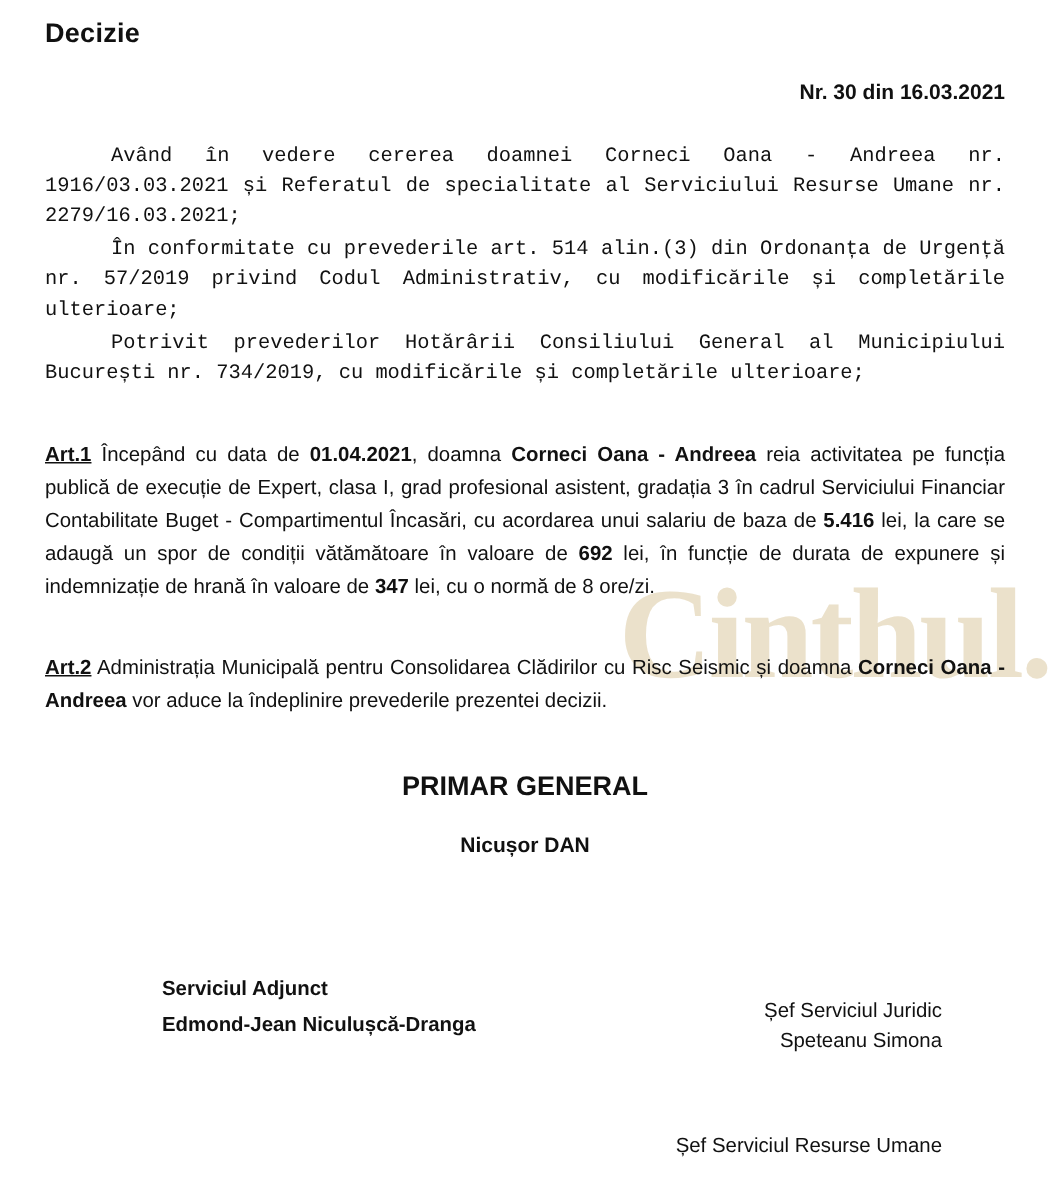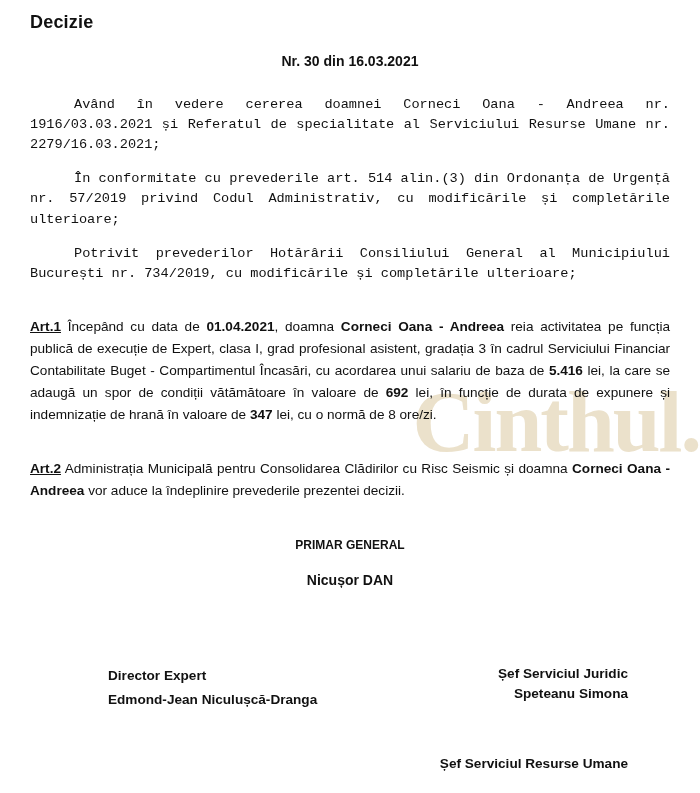--- a/index.html
+++ b/index.html
@@ -23,42 +23,42 @@
     padding: 8px 30px 0 30px;
   }
   .doc-title {
     text-align: left;
     font-weight: bold;
     font-size: 18px;
     margin-top: 4px;
     letter-spacing: .2px;
   }
   .doc-number {
-    text-align: center;
+    text-align: right;
     font-weight: bold;
     font-size: 14px;
     margin-top: 20px;
   }
   .body-block {
     margin-top: 26px;
     font-size: 13.6px;
     line-height: 1.48;
     text-align: justify;
   }
   .para {
     margin: 0 0 2px 0;
     text-align: justify;
     text-justify: inter-word;
   }
   .para.indent {
     text-indent: 44px;
     font-family: Liberation Mono, monospace;
   }
   .para.spaced {
-    margin-top: 14px;
+    margin-top: 2px;
   }
   .decide {
     text-align: center;
     font-weight: bold;
     font-size: 14px;
     margin-top: 22px;
     margin-bottom: 20px;
   }
   .art {
     margin-top: 32px;
@@ -70,42 +70,42 @@
     text-indent: 44px;
   }
   .art-label {
     font-weight: bold;
     text-decoration: underline;
   }
   b, .b { font-weight: bold; }
   .sig-primar {
     text-align: center;
     font-weight: bold;
-    font-size: 12px;
+    font-size: 18px;
     margin-top: 36px;
   }
   .sig-primar-name {
     text-align: center;
     font-weight: bold;
     font-size: 14px;
     margin-top: 20px;
   }
   .director-block {
     margin-top: 76px;
     font-size: 13.6px;
     font-weight: bold;
     line-height: 1.8;
     padding-left: 78px;
   }
   .right-block {
     position: absolute;
     right: 42px;
     text-align: right;
     font-size: 13.6px;
-    font-weight: bold;
+    font-weight: normal;
     line-height: 1.45;
   }
   .right-block.one { top: 652px; }
   .right-block.two { top: 742px; }
   .watermark {
     position: absolute;
     left: 0;
     right: 0;
     top: 372px;
     text-align: right;
@@ -145,21 +145,21 @@
     </div>
 
     <div class="art">
       <span class="art-first-line"></span><span class="art-label">Art.2</span><span><span> Administrația Municipală pentru Consolidarea Clădirilor cu Risc Seismic și doamna </span><span class="b">Corneci Oana - Andreea</span><span> vor aduce la îndeplinire prevederile prezentei decizii.</span></span>
     </div>
 
     <div class="sig-primar">PRIMAR GENERAL</div>
     <div class="sig-primar-name">Nicușor DAN</div>
 
     <div class="director-block">
-      <div>Director Expert</div>
+      <div>Serviciul Adjunct</div>
       <div>Edmond-Jean Niculușcă-Dranga</div>
     </div>
 
     <div class="right-block one">
       <div>Șef Serviciul Juridic</div>
       <div>Speteanu Simona</div>
     </div>
 
     <div class="right-block two">
       <div>Șef Serviciul Resurse Umane</div>

